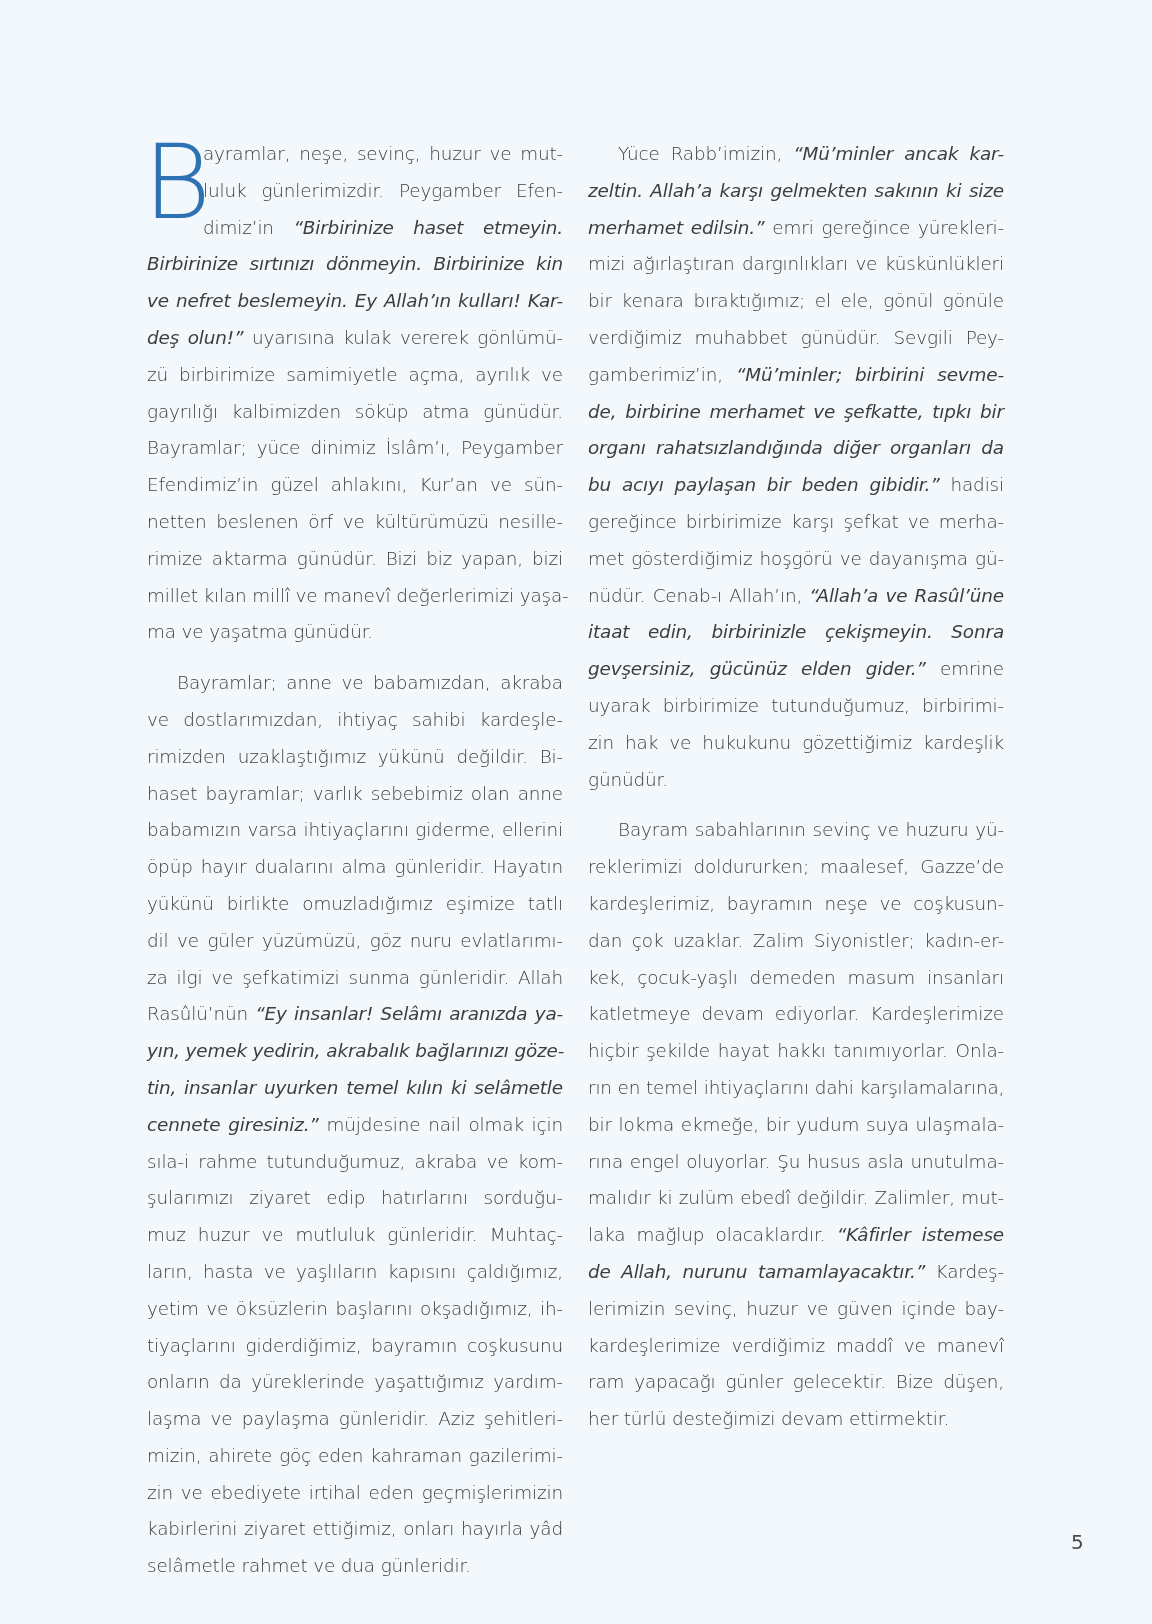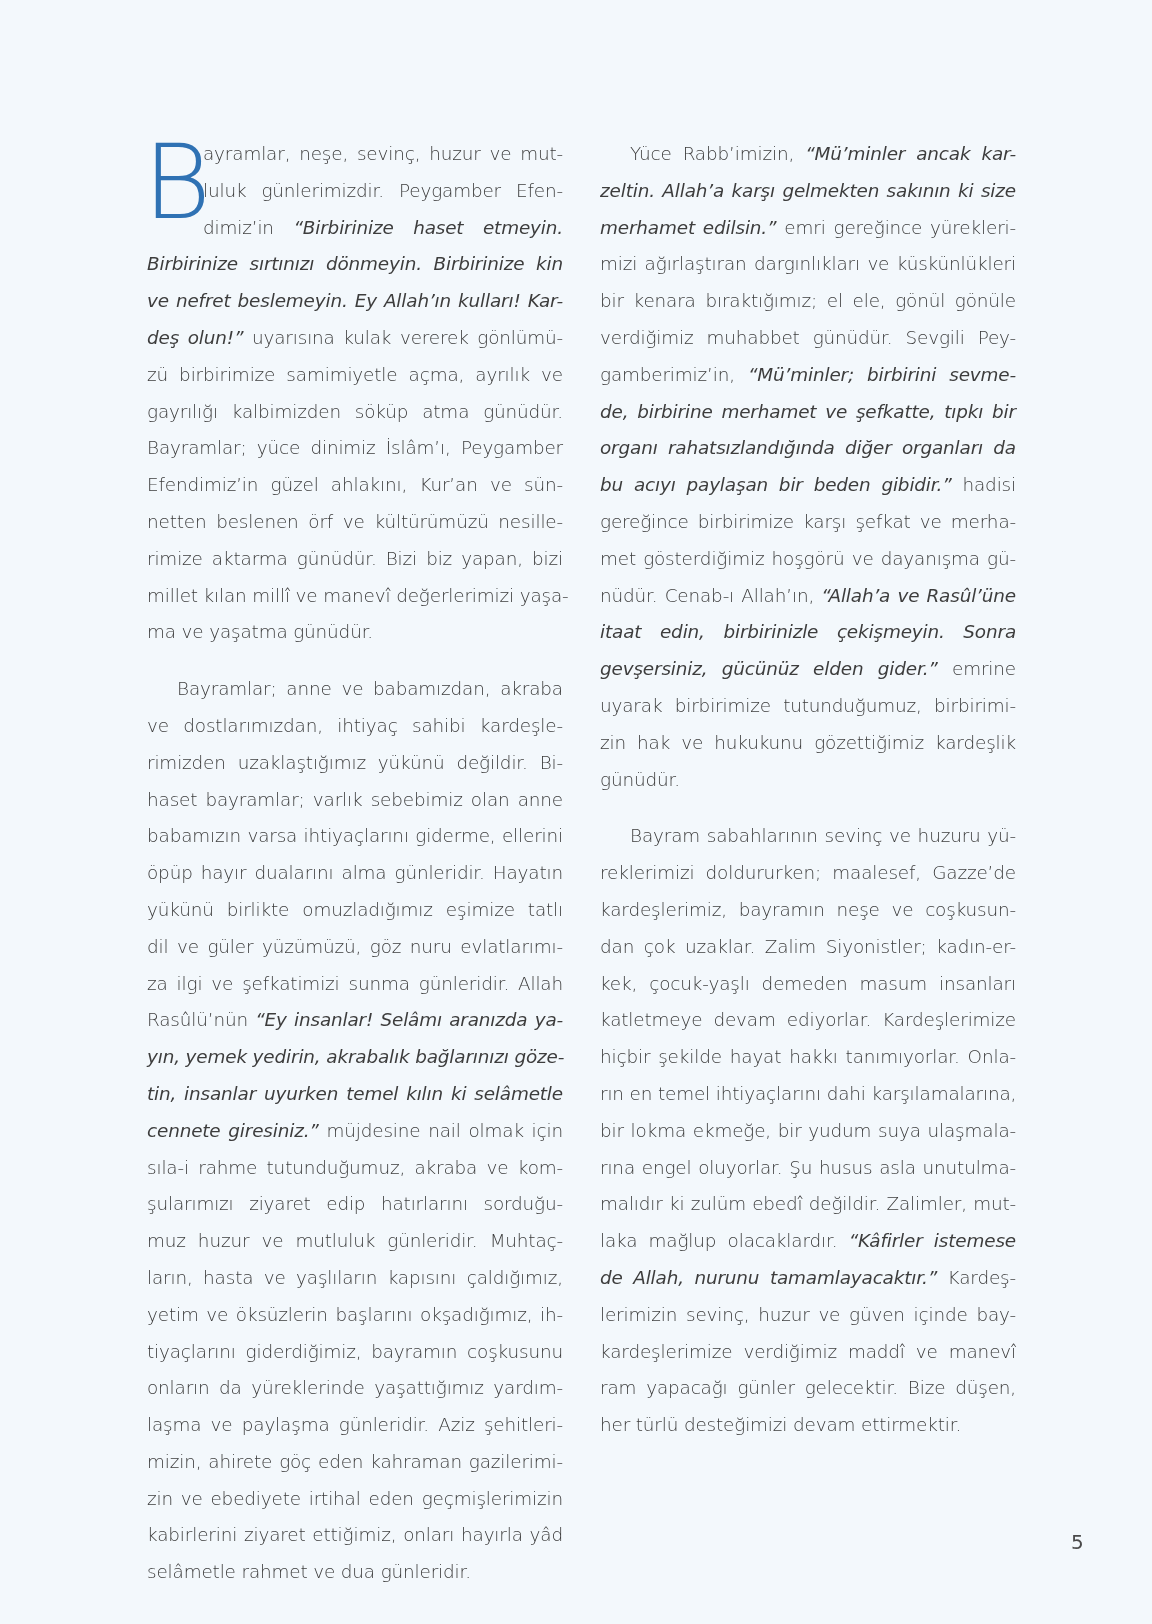--- a/index.html
+++ b/index.html
@@ -16,23 +16,23 @@
     top:136px;
     width:416px;
     font-size:18.4px;
     line-height:36.8px;
     font-weight:300;
     letter-spacing:-0.15px;
     text-align:justify;
     hyphens:manual;
   }
   .col.left { left:147px; }
-  .col.right { left:600px; }
+  .col.right { left:588px; }
   .para { margin:0; }
-  .para + .para { margin-top:20px; }
+  .para + .para { margin-top:14px; }
   .indent { text-indent:30px; }
   .line { display:block; text-align:justify; text-align-last:justify; white-space:nowrap; }
   .line.last { text-align-last:left; }
   .it { font-style:italic; }
   .dropcap-line { padding-left:56px; }
   .dropcap {
     position:absolute;
     left:-4px; top:-2px;
     font-family:"DejaVu Sans", sans-serif;
     font-weight:200;

